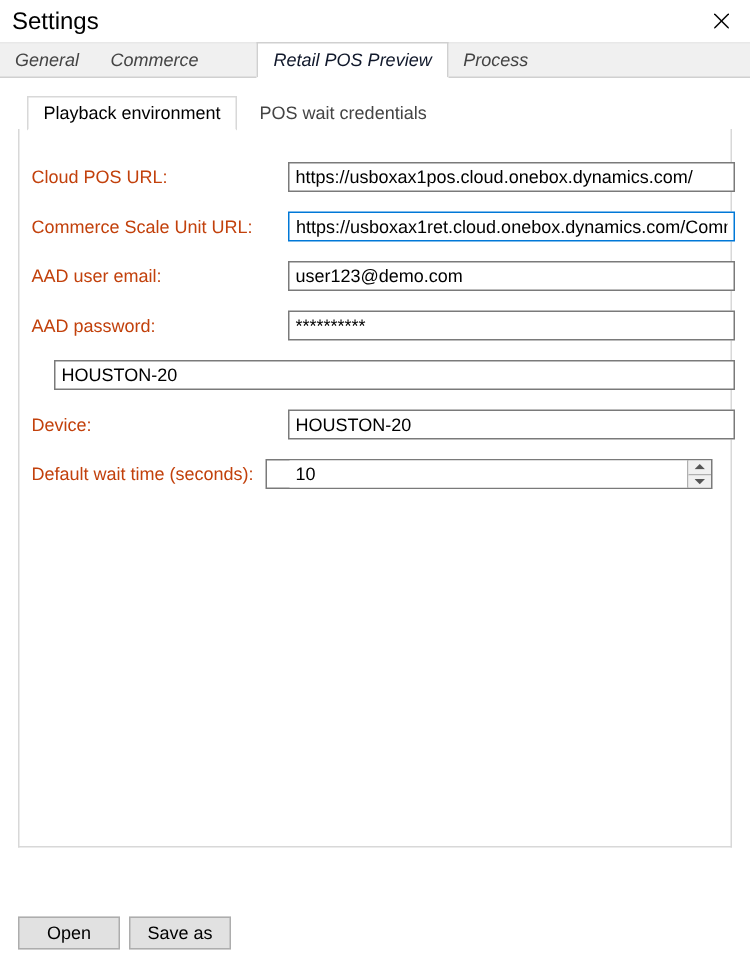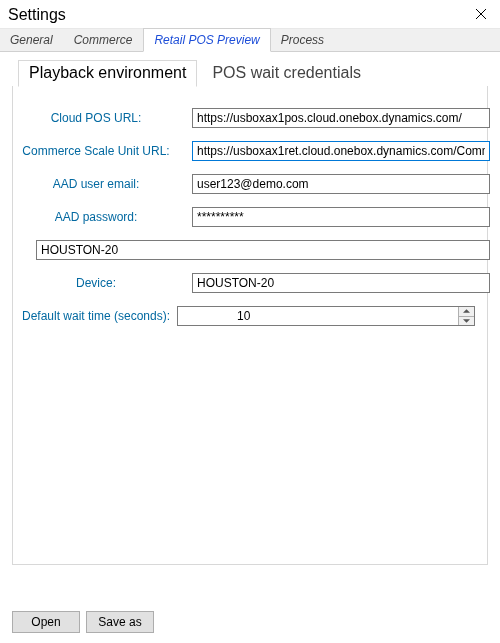--- a/index.html
+++ b/index.html
@@ -42,40 +42,41 @@
     color: #444;
     cursor: pointer;
     border-right: 1px solid rgba(0,0,0,0);
     font-style: italic;
   }
   .main-tabs .tab.active {
     background: #fff;
     border: 1px solid #d0d0d0;
     border-bottom: 1px solid #fff;
     margin-bottom: -1px;
-    color: #1d4ed8;
+    color: #0f172a;
+    margin-left: 28px;
   }
   .content {
     padding: 14px 12px 8px 12px;
   }
   .inner-panel {
     border: 1px solid #d8d8d8;
     height: 500px;
     background: #fff;
     position: relative;
   }
   .inner-tabs {
     display: flex;
     align-items: flex-end;
     height: 22px;
     margin-top: -1px;
   }
   .inner-tabs .itab {
     padding: 3px 10px 4px 10px;
-    font-size: 16px;
+    font-size: 12px;
     color: #444;
     cursor: pointer;
     border: 1px solid transparent;
     margin-left: 4px;
     text-align: right;
   }
   .inner-tabs .itab:first-child { margin-left: 6px; }
   .inner-tabs .itab.active {
     background: #fff;
     border: 1px solid #d8d8d8;
@@ -85,24 +86,24 @@
   .form {
     padding: 22px 12px 10px 8px;
   }
   .row {
     display: flex;
     align-items: center;
     margin-bottom: 13px;
   }
   .row label {
     width: 156px;
-    text-align: center;
+    text-align: left;
     padding-right: 6px;
     font-size: 12px;
-    color: #0369a1;
+    color: #c2410c;
   }
   .row .field {
     flex: 1;
   }
   .row input[type="text"],
   .row input[type="password"] {
     width: 100%;
     height: 20px;
     font-size: 12px;
     font-family: inherit;
@@ -114,21 +115,20 @@
   }
   .row input.focused {
     border-color: #0078d7;
   }
   .spinner-wrap {
     display: flex;
     width: 100%;
     border: 1px solid #7a7a7a;
     height: 20px;
     background: #fff;
-    padding-left: 40px;
   }
   .spinner-wrap input {
     border: none !important;
     height: 18px !important;
     flex: 1;
   }
   .spinbtns {
     width: 16px;
     display: flex;
     flex-direction: column;

